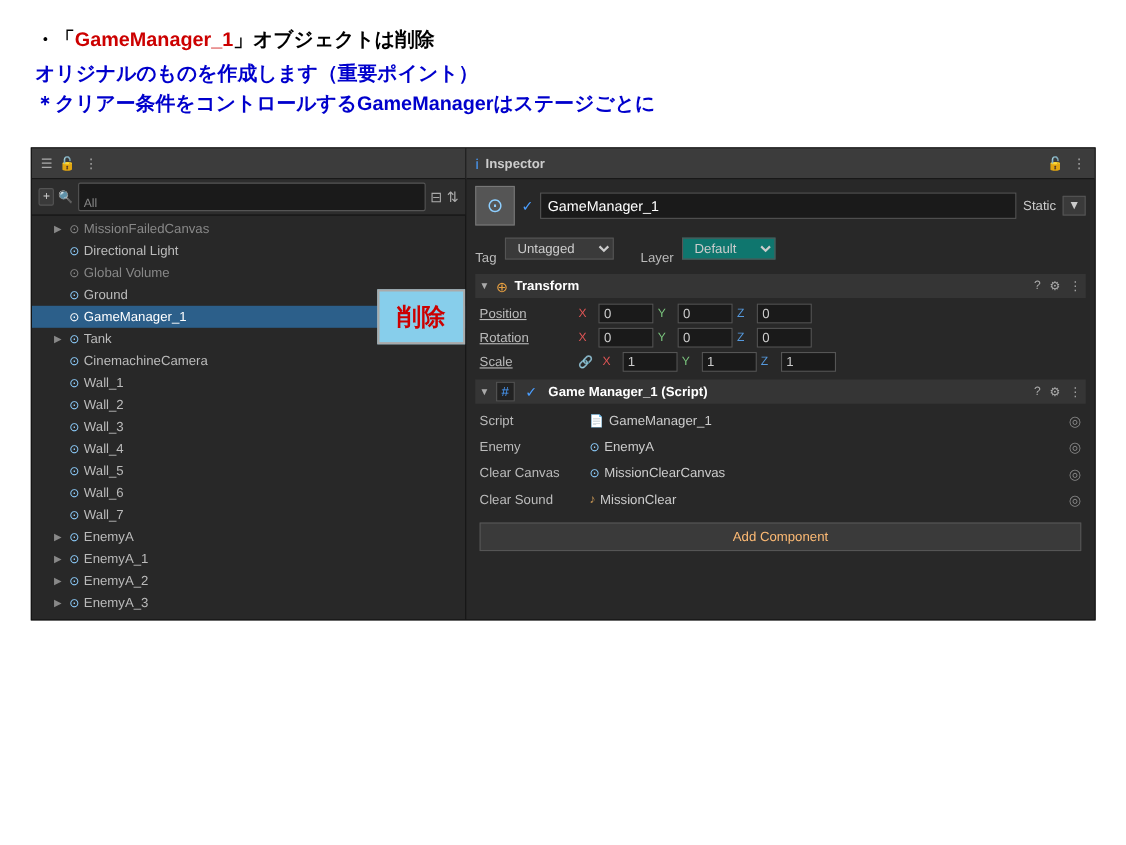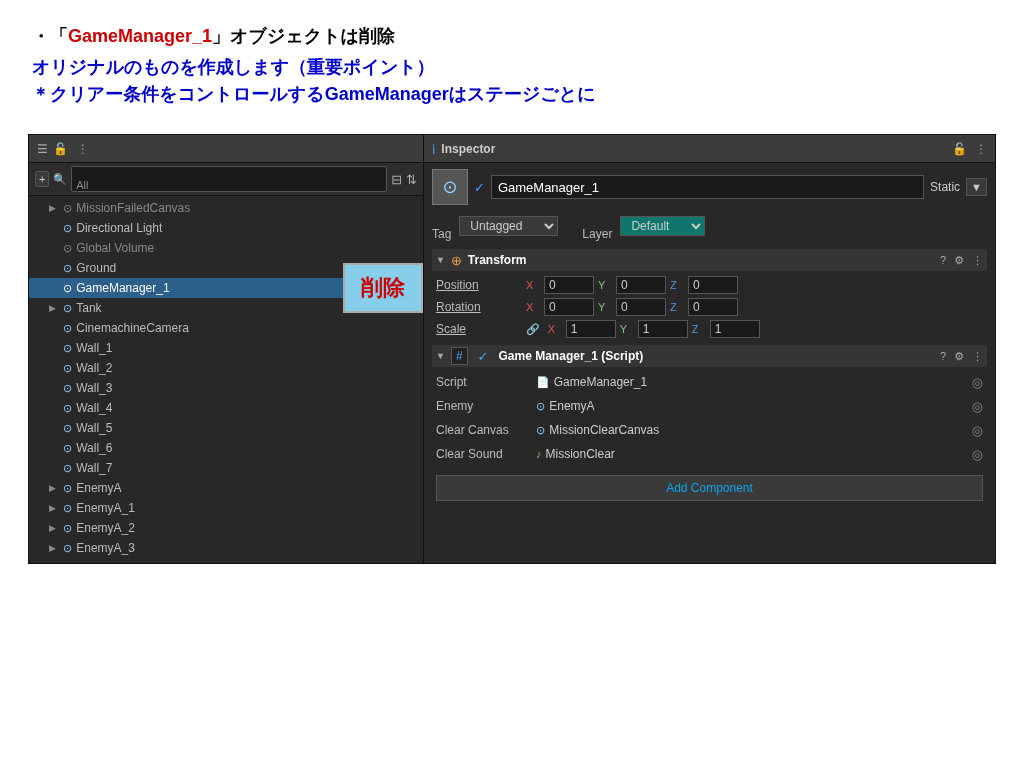--- a/index.html
+++ b/index.html
@@ -380,21 +380,21 @@
     }
 
     
     .add-component-row {
       padding: 8px 4px;
     }
     .add-component-btn {
       width: 100%;
       background: #3a3a3a;
       border: 1px solid #555;
-      color: #0ea5e9;
+      color: #fdba74;
       font-size: 12px;
       padding: 5px;
       text-align: center;
       cursor: pointer;
     }
 
     
     ::-webkit-scrollbar { width: 6px; }
     ::-webkit-scrollbar-track { background: #1a1a1a; }
     ::-webkit-scrollbar-thumb { background: #555; border-radius: 3px; }

